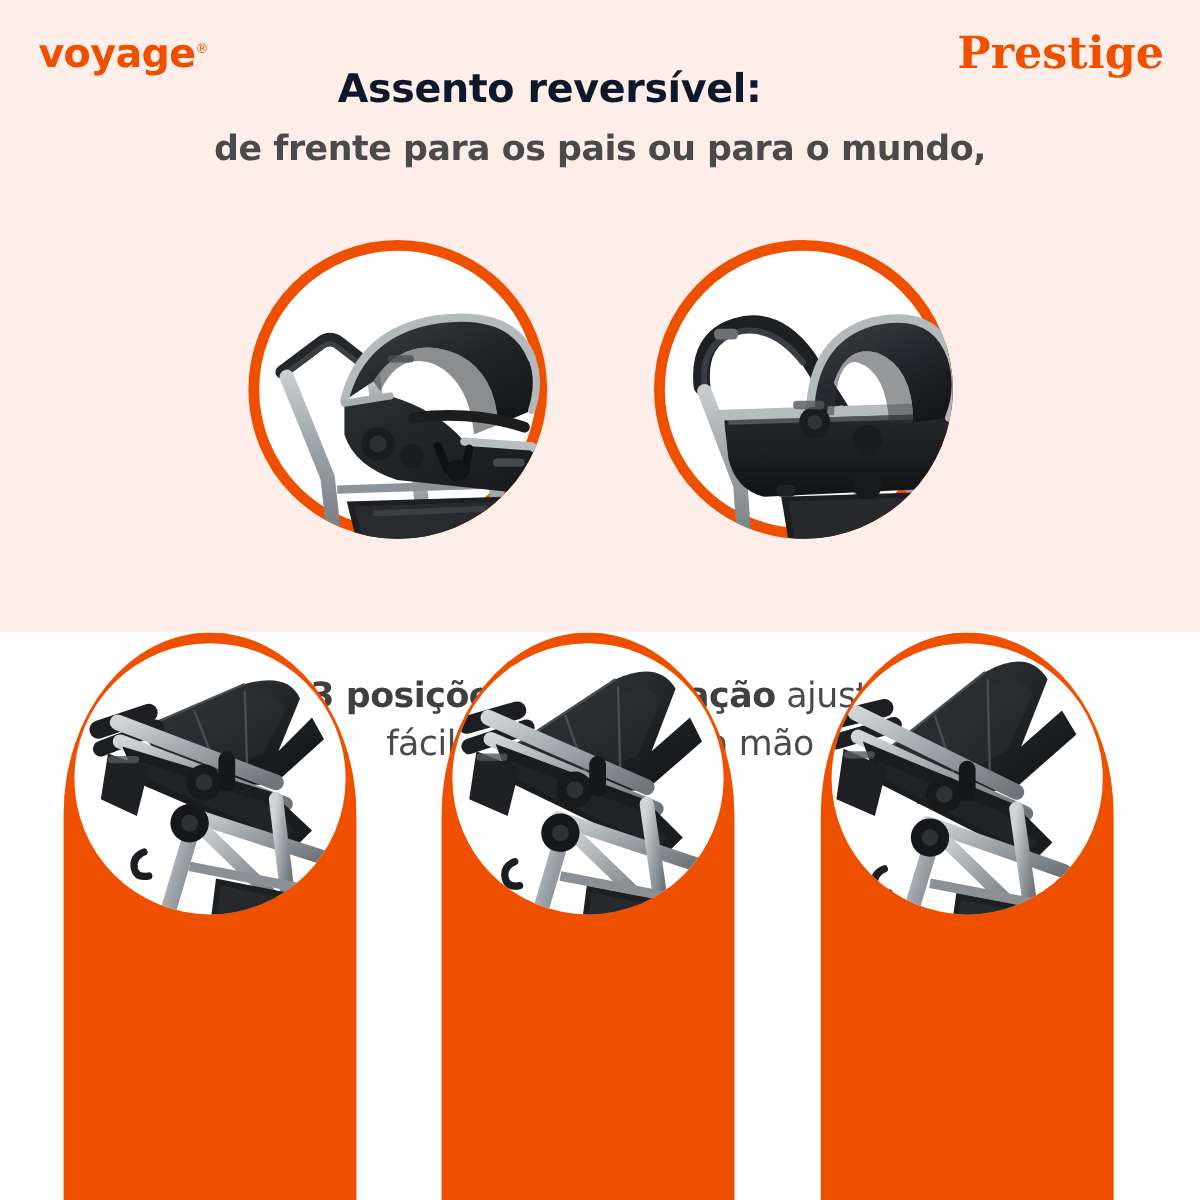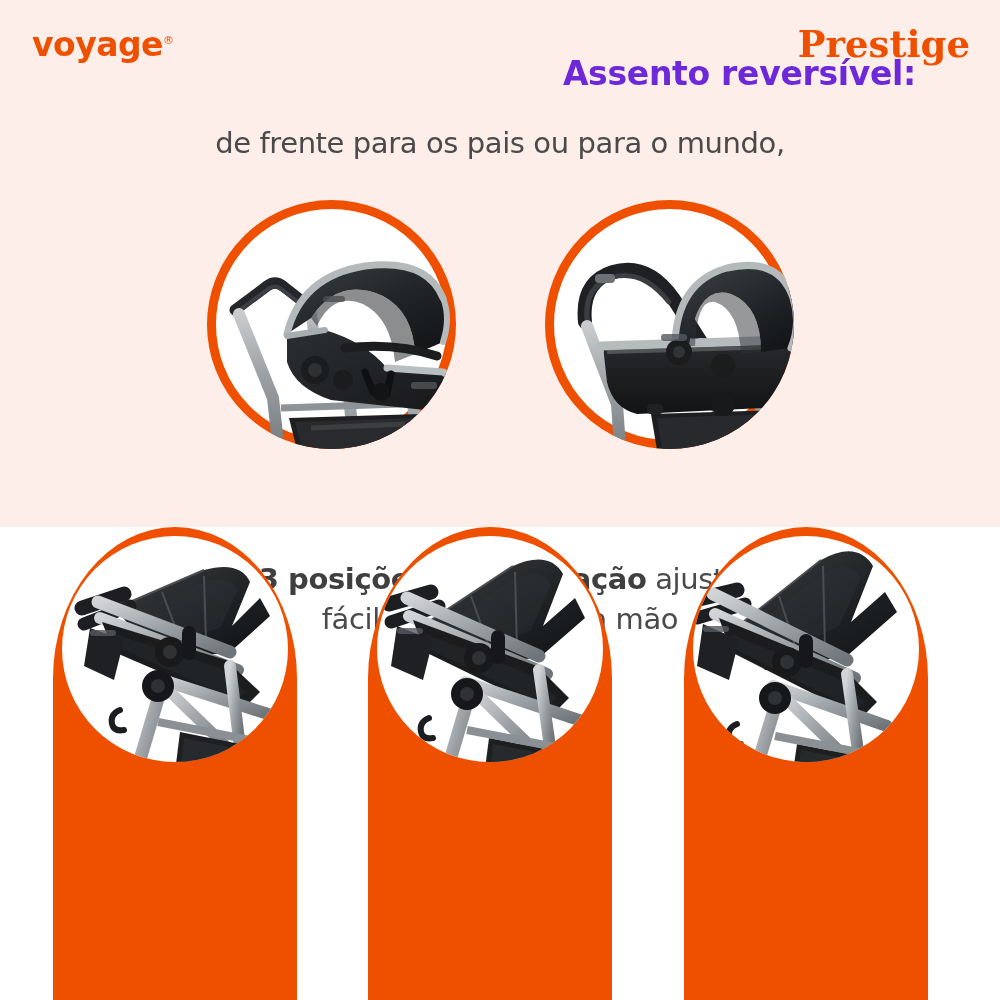--- a/index.html
+++ b/index.html
@@ -51,39 +51,38 @@
     color: #ef5000;
     font-family: "DejaVu Serif", serif;
     line-height: 1;
     white-space: nowrap;
     text-align: right;
   }
   .headline {
     position: absolute;
     left: 0; top: 54px;
     width: 916px;
-    text-align: right;
+    text-align: center;
     font-size: 33px;
     font-weight: bold;
-    color: #6d28d9;
+    color: #0f172a;
     font-family: "DejaVu Sans", sans-serif;
     letter-spacing: -0.3px;
   }
   .subhead {
     position: absolute;
     left: 0; top: 104px;
     width: 1000px;
     text-align: center;
     font-size: 29px;
-    font-weight: normal;
+    font-weight: bold;
     color: #4a4a4a;
     font-family: "DejaVu Sans", sans-serif;
     line-height: 1.32;
     letter-spacing: -0.4px;
-    margin-top: 20px;
   }
 
   
   .ring-circle {
     position: absolute;
     border-radius: 50%;
     background: #ffffff;
     box-sizing: border-box;
     border: 9px solid #ef5000;
     overflow: visible;

